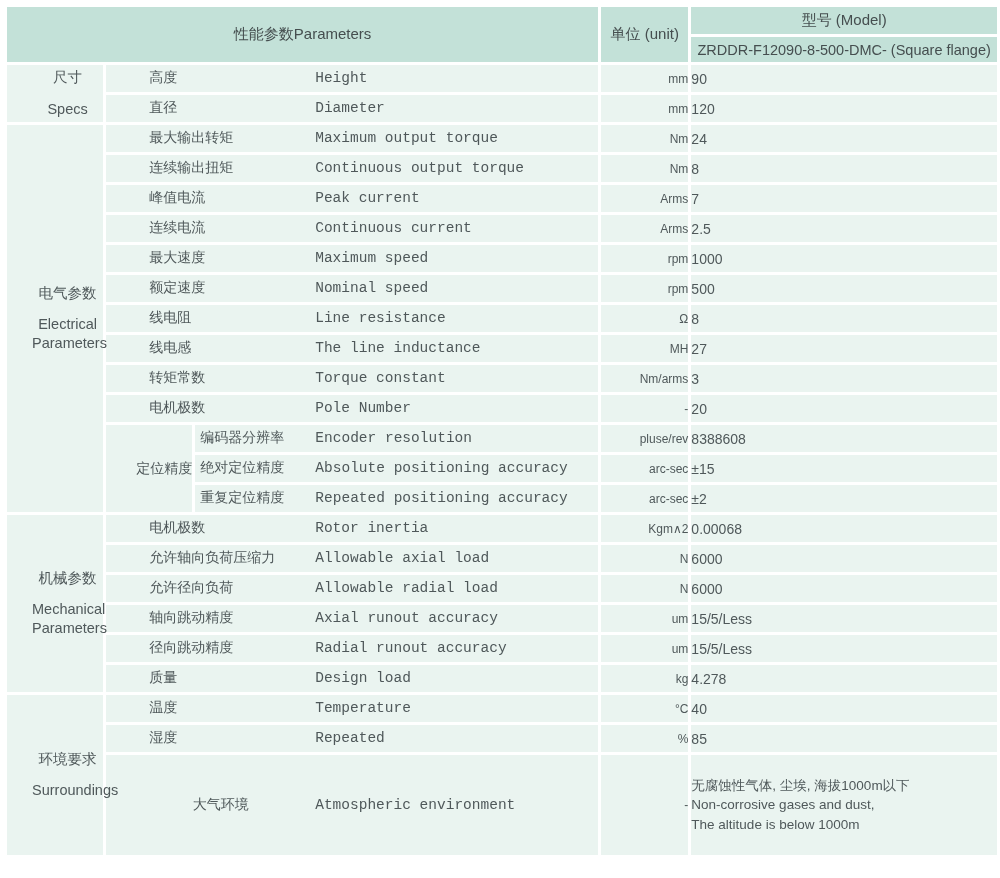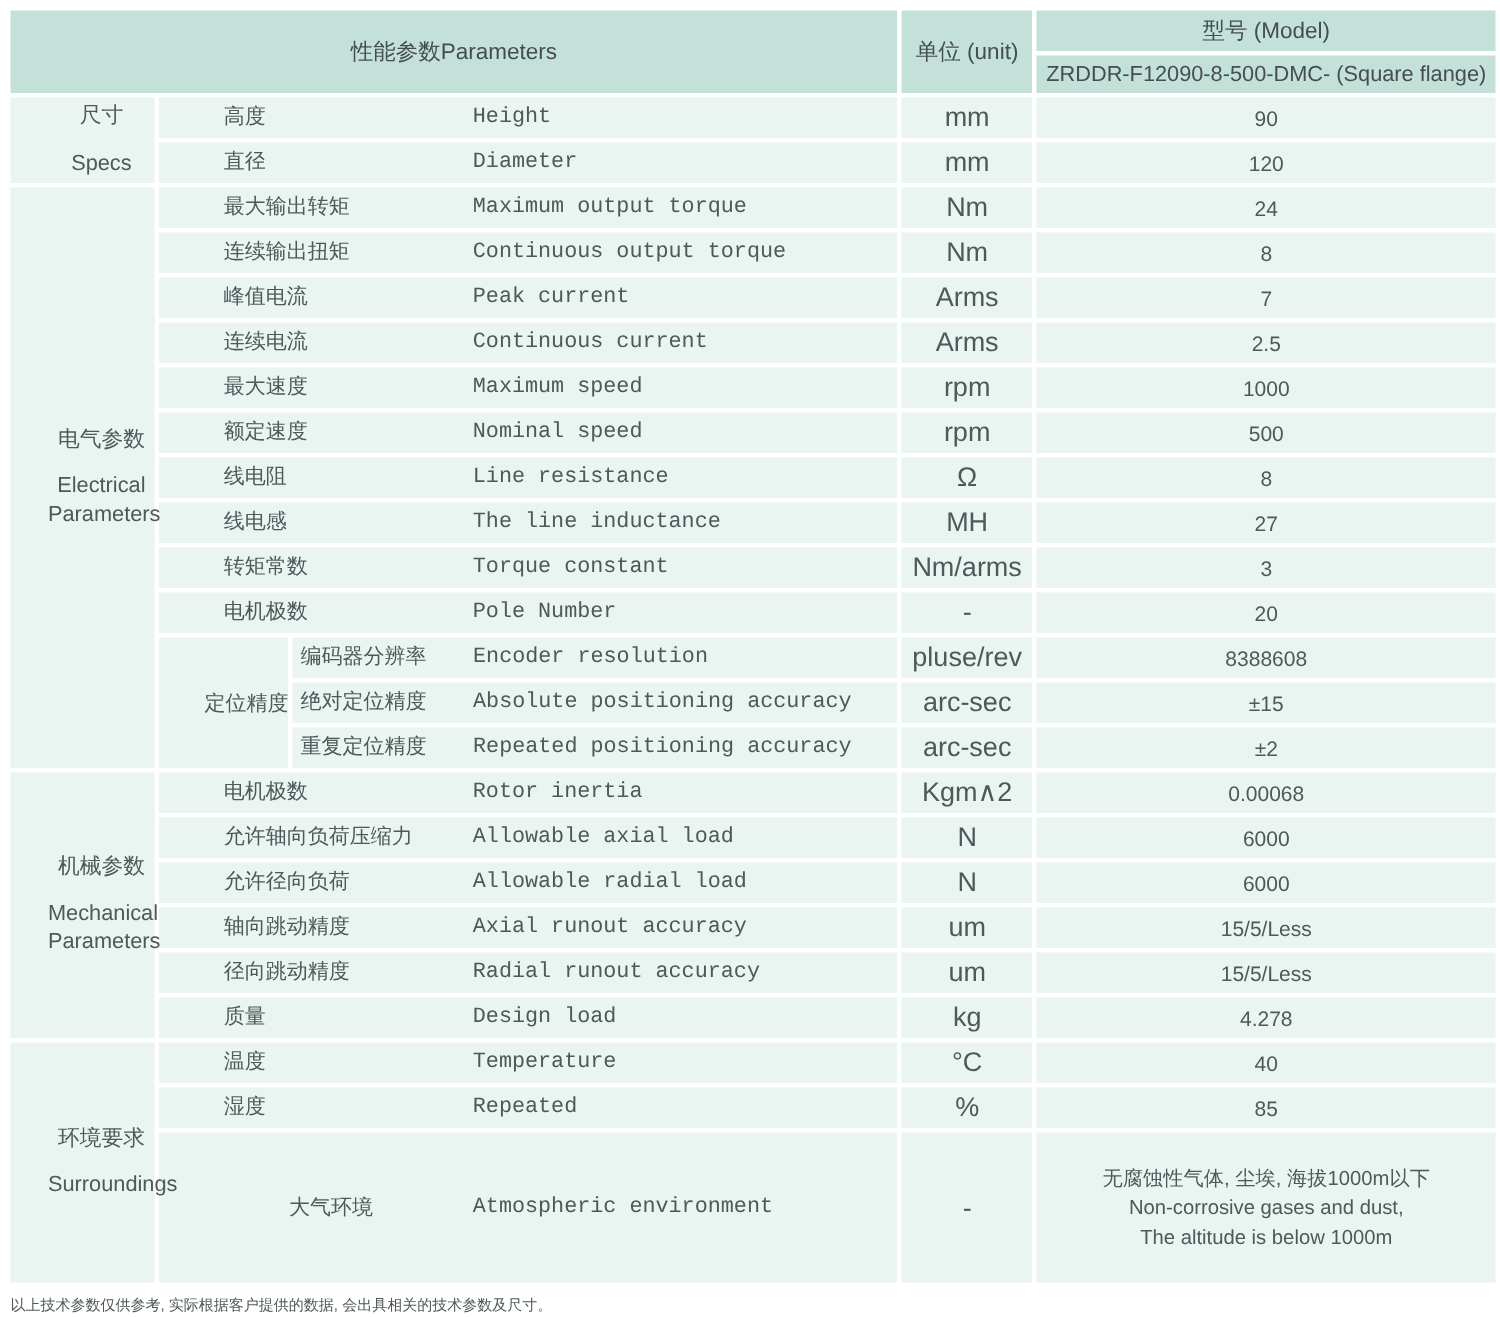--- a/index.html
+++ b/index.html
@@ -27,22 +27,22 @@
   tr.hr2 td{height:25px;}
   td.cat{text-align:center;font-size:14.5px;line-height:1.32;padding-left:25px;}
   td.cat .zh-line{display:block;}
   td.cat .en-line{display:block;margin-top:12px;}
   td.subgroup{text-align:right;font-size:14px;}
   td.name{white-space:nowrap;overflow:hidden;font-family:Liberation Mono, monospace;}
   td.name .zh{display:inline-block;margin-left:43px;width:166px;font-size:14px;vertical-align:middle;}
   td.name .en{display:inline-block;font-size:14.5px;vertical-align:middle;}
   td.name.sub .zh{margin-left:5px;width:115px;}
   td.name.center-zh .zh{margin-left:20px;width:189px;text-align:center;}
-  td.unit{text-align:center;font-size:18px;}
-  td.val{text-align:center;font-size:14px;}
+  td.unit{text-align:right;font-size:12px;}
+  td.val{text-align:left;font-size:14px;}
   tr.tall td{height:100px;}
   td.val.multiline{font-size:13.5px;line-height:1.45;}
   td.val.multiline span{display:block;}
   .footnote{margin:5px 0 0 7px;font-size:10px;line-height:1.55;color:var(--text);}
   .footnote div{white-space:nowrap;}
 </style>
 </head>
 <body>
 
 <table class="spec">
@@ -206,14 +206,13 @@
     <td class="val multiline">
       <span>无腐蚀性气体, 尘埃, 海拔1000m以下</span>
       <span>Non-corrosive gases and dust,</span>
       <span>The altitude is below 1000m</span>
     </td>
   </tr>
 </tbody>
   </table>
 
 <div class="footnote">
-  <div>以上技术参数仅供参考, 实际根据客户提供的数据, 会出具相关的技术参数及尺寸。</div>
 </div>
 
 </body></html>

